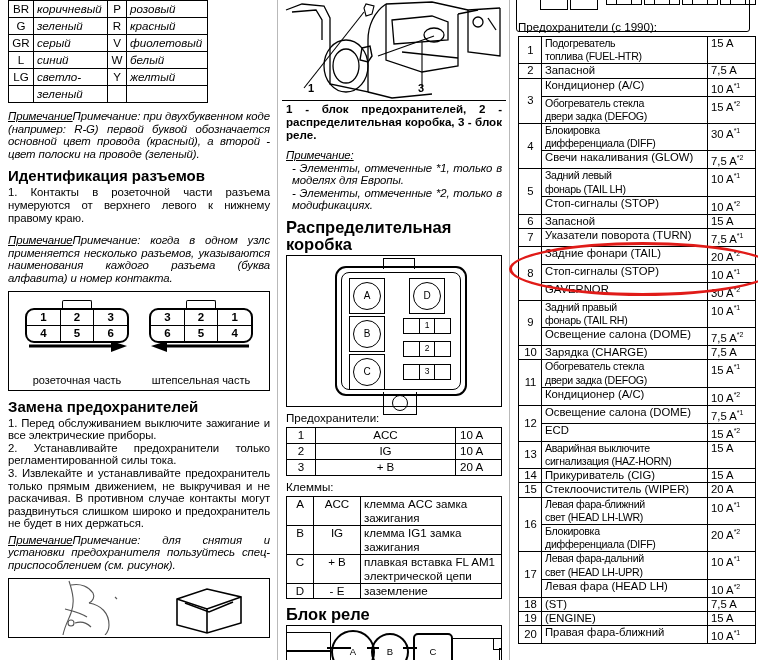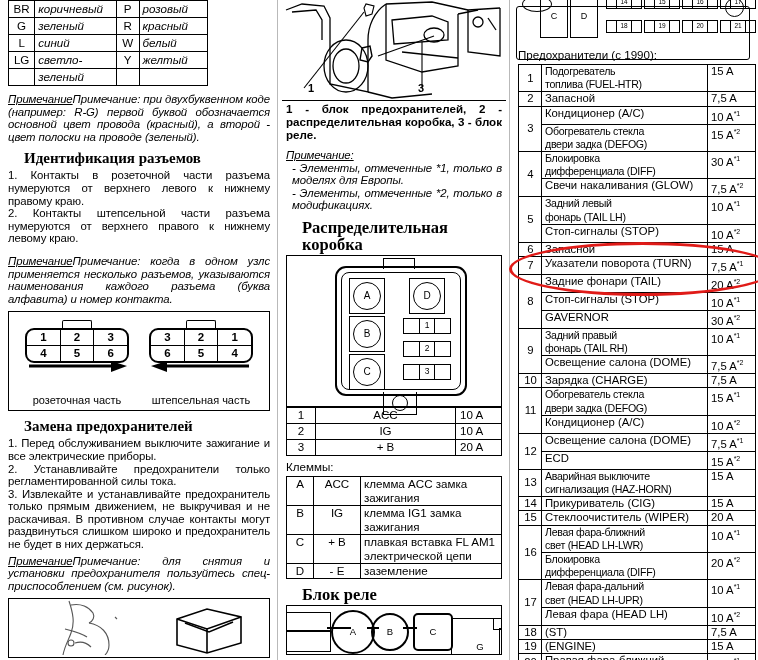--- a/index.html
+++ b/index.html
@@ -16,21 +16,21 @@
   .col-mid{left:278px;width:232px;}
   .col-right{left:510px;width:248px;}
   .vrule{position:absolute;top:0;bottom:0;width:1px;background:#b9b9b9;}
 
   .pad{padding:0 8px;}
 
   
   .p{font-size:11.4px;line-height:12.6px;text-align:justify;margin:0;
      letter-spacing:-.1px;}
   .p.it{font-style:italic;}
-  .h2{font-size:15px;font-weight:bold;line-height:17px;margin:7px 0 2px 16px;font-family:Liberation Serif, serif;}
+  .h2{font-size:15px;font-weight:bold;line-height:17px;margin:7px 0 2px 0;}
   .h2.big{font-size:16.5px;}
   .lbl{font-size:11.6px;line-height:14px;margin:4px 0 2px 0;}
   .u{text-decoration:underline;}
   .sup{font-size:7px;vertical-align:super;font-style:normal;}
 
   
   table{border-collapse:collapse;width:100%;}
   td{border:1px solid #000;font-size:11.6px;line-height:13px;
      padding:0 3px;vertical-align:top;}
 
@@ -161,20 +161,26 @@
             <td class="code">P</td>
             <td class="nm">розовый</td>
           </tr>
           <tr>
             <td class="code">G</td>
             <td class="nm">зеленый</td>
             <td class="code">R</td>
             <td class="nm">красный</td>
           </tr>
           <tr>
+            <td class="code">GR</td>
+            <td class="nm">серый</td>
+            <td class="code">V</td>
+            <td class="nm">фиолетовый</td>
+          </tr>
+          <tr>
             <td class="code">L</td>
             <td class="nm">синий</td>
             <td class="code">W</td>
             <td class="nm">белый</td>
           </tr>
           <tr>
             <td class="code">LG</td>
             <td class="nm">светло-</td>
             <td class="code">Y</td>
             <td class="nm">желтый</td>
@@ -185,21 +191,20 @@
             <td class="code e"></td>
             <td class="nm e"></td>
           </tr>
         </tbody>
       </table>
 
       <p class="p it" style="margin-top:7px;"><span class="u">Примечание</span><span>Примечание: при двухбуквенном коде (например: R-G) первой буквой обозначается основной цвет провода (красный), а второй - цвет полоски на проводе (зеленый).</span></p>
 
       <div class="h2">Идентификация разъемов</div>
       <p class="p">1. Контакты в розеточной части разъема нумеруются от верхнего левого к нижнему правому краю.</p>
-      <p class="p">2. Контакты штепсельной части разъема нумеруются от верхнего правого к нижнему левому краю.</p>
       <p class="p it" style="margin-top:10px;"><span class="u">Примечание</span><span>Примечание: когда в одном узлс применяется несколько разъемов, указываются наименования каждого разъема (буква алфавита) и номер контакта.</span></p>
 
       <div class="figbox" style="margin-top:6px;">
         <div class="conn-wrap">
           <div class="conn">
             <div class="tab"></div>
             <div class="body">
               <div class="row">
                 <div class="cell">1</div>
                 <div class="cell">2</div>
@@ -348,20 +353,21 @@
             <span>2</span>
             <span></span>
           </div>
         <div class="fz" style="left:116px;top:108px;">
             <span></span>
             <span>3</span>
             <span></span>
           </div>
       </div>
 
+      <div class="lbl">Предохранители:</div>
       <table class="tbl-dfuse">
         <tbody>
           <tr>
             <td class="n">1</td>
             <td>ACC</td>
             <td class="a">10 A</td>
           </tr>
           <tr>
             <td class="n">2</td>
             <td>IG</td>
@@ -469,21 +475,21 @@
             <b>20</b>
             <span></span>
           </div>
         <div class="fu" style="left:204px;top:14px;">
             <span></span>
             <b>21</b>
             <span></span>
           </div>
       </div>
 
-      <div class="lbl" style="margin-top:48px;">Предохранители (с 1990):</div>
+      <div class="lbl" style="margin-top:20px;">Предохранители (с 1990):</div>
 
       <table class="tbl-fuse">
         <tbody id="fuse-body">
             <tr>
               <td class="n" rowspan="1">1</td>
               <td class="d squeeze"><span>Подогреватель</span><br><span>топлива (FUEL-HTR)</span></td>
               <td class="a"><span>15 A</span></td>
             </tr>
             <tr>
               <td class="n" rowspan="1">2</td>

